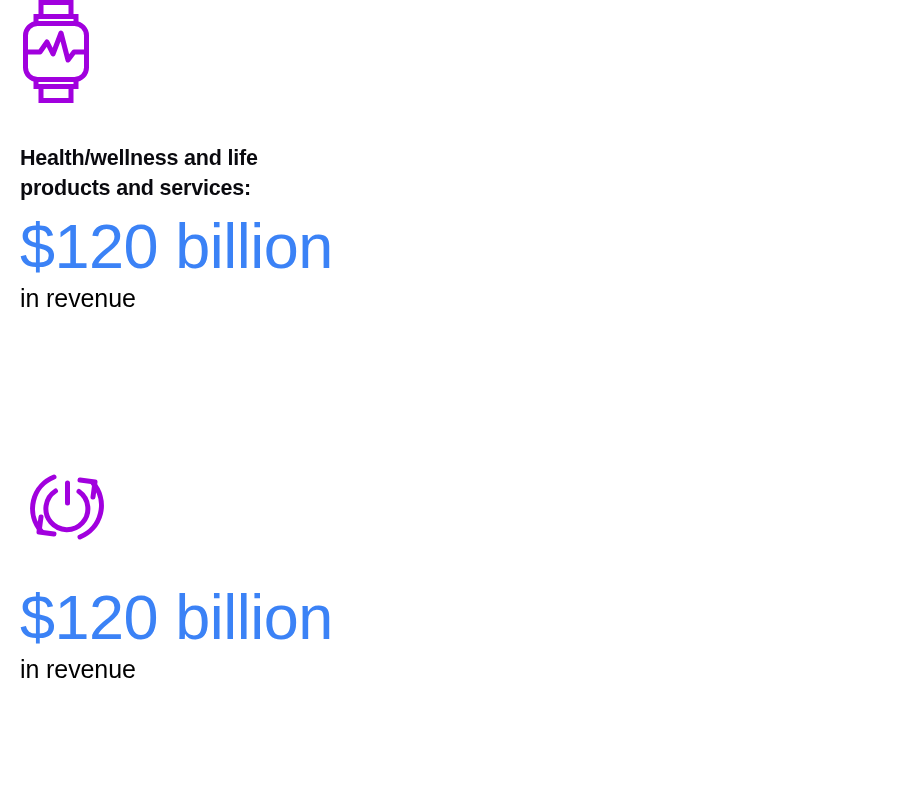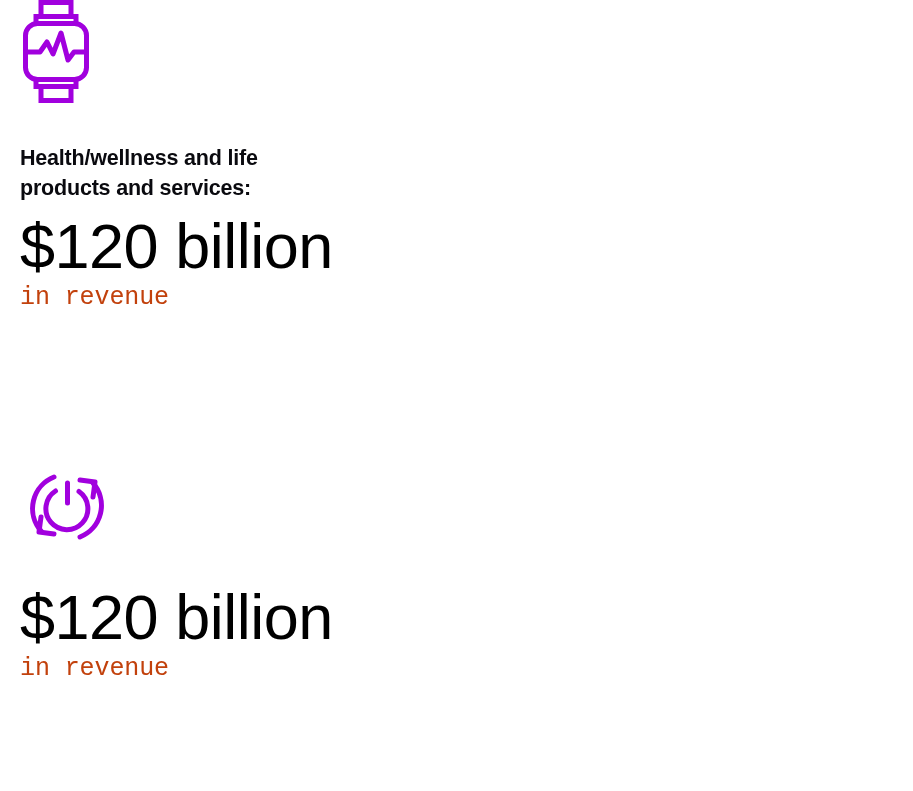--- a/index.html
+++ b/index.html
@@ -59,29 +59,29 @@
     padding-top: 36px;
   }
   .stat-value {
     font-family: "Liberation Sans", sans-serif;
     font-weight: 300;
     font-size: 63px;
     line-height: 70px;
     letter-spacing: -0.5px;
     margin: 0;
     padding-top: 8px;
-    color: #000000;
+    color: #3b82f6;
   }
   .stat-sub {
-    font-family: Liberation Mono, monospace;
+    font-family: Liberation Sans, sans-serif;
     font-weight: 300;
     font-size: 25px;
     line-height: 30px;
     letter-spacing: -0.1px;
-    color: #c2410c;
+    color: #000000;
     margin: 0;
     padding-top: 2px;
   }
 </style>
 </head>
 <body>
 
 <div class="stats-grid">
 
   <div class="stat-card row-top col-left">

